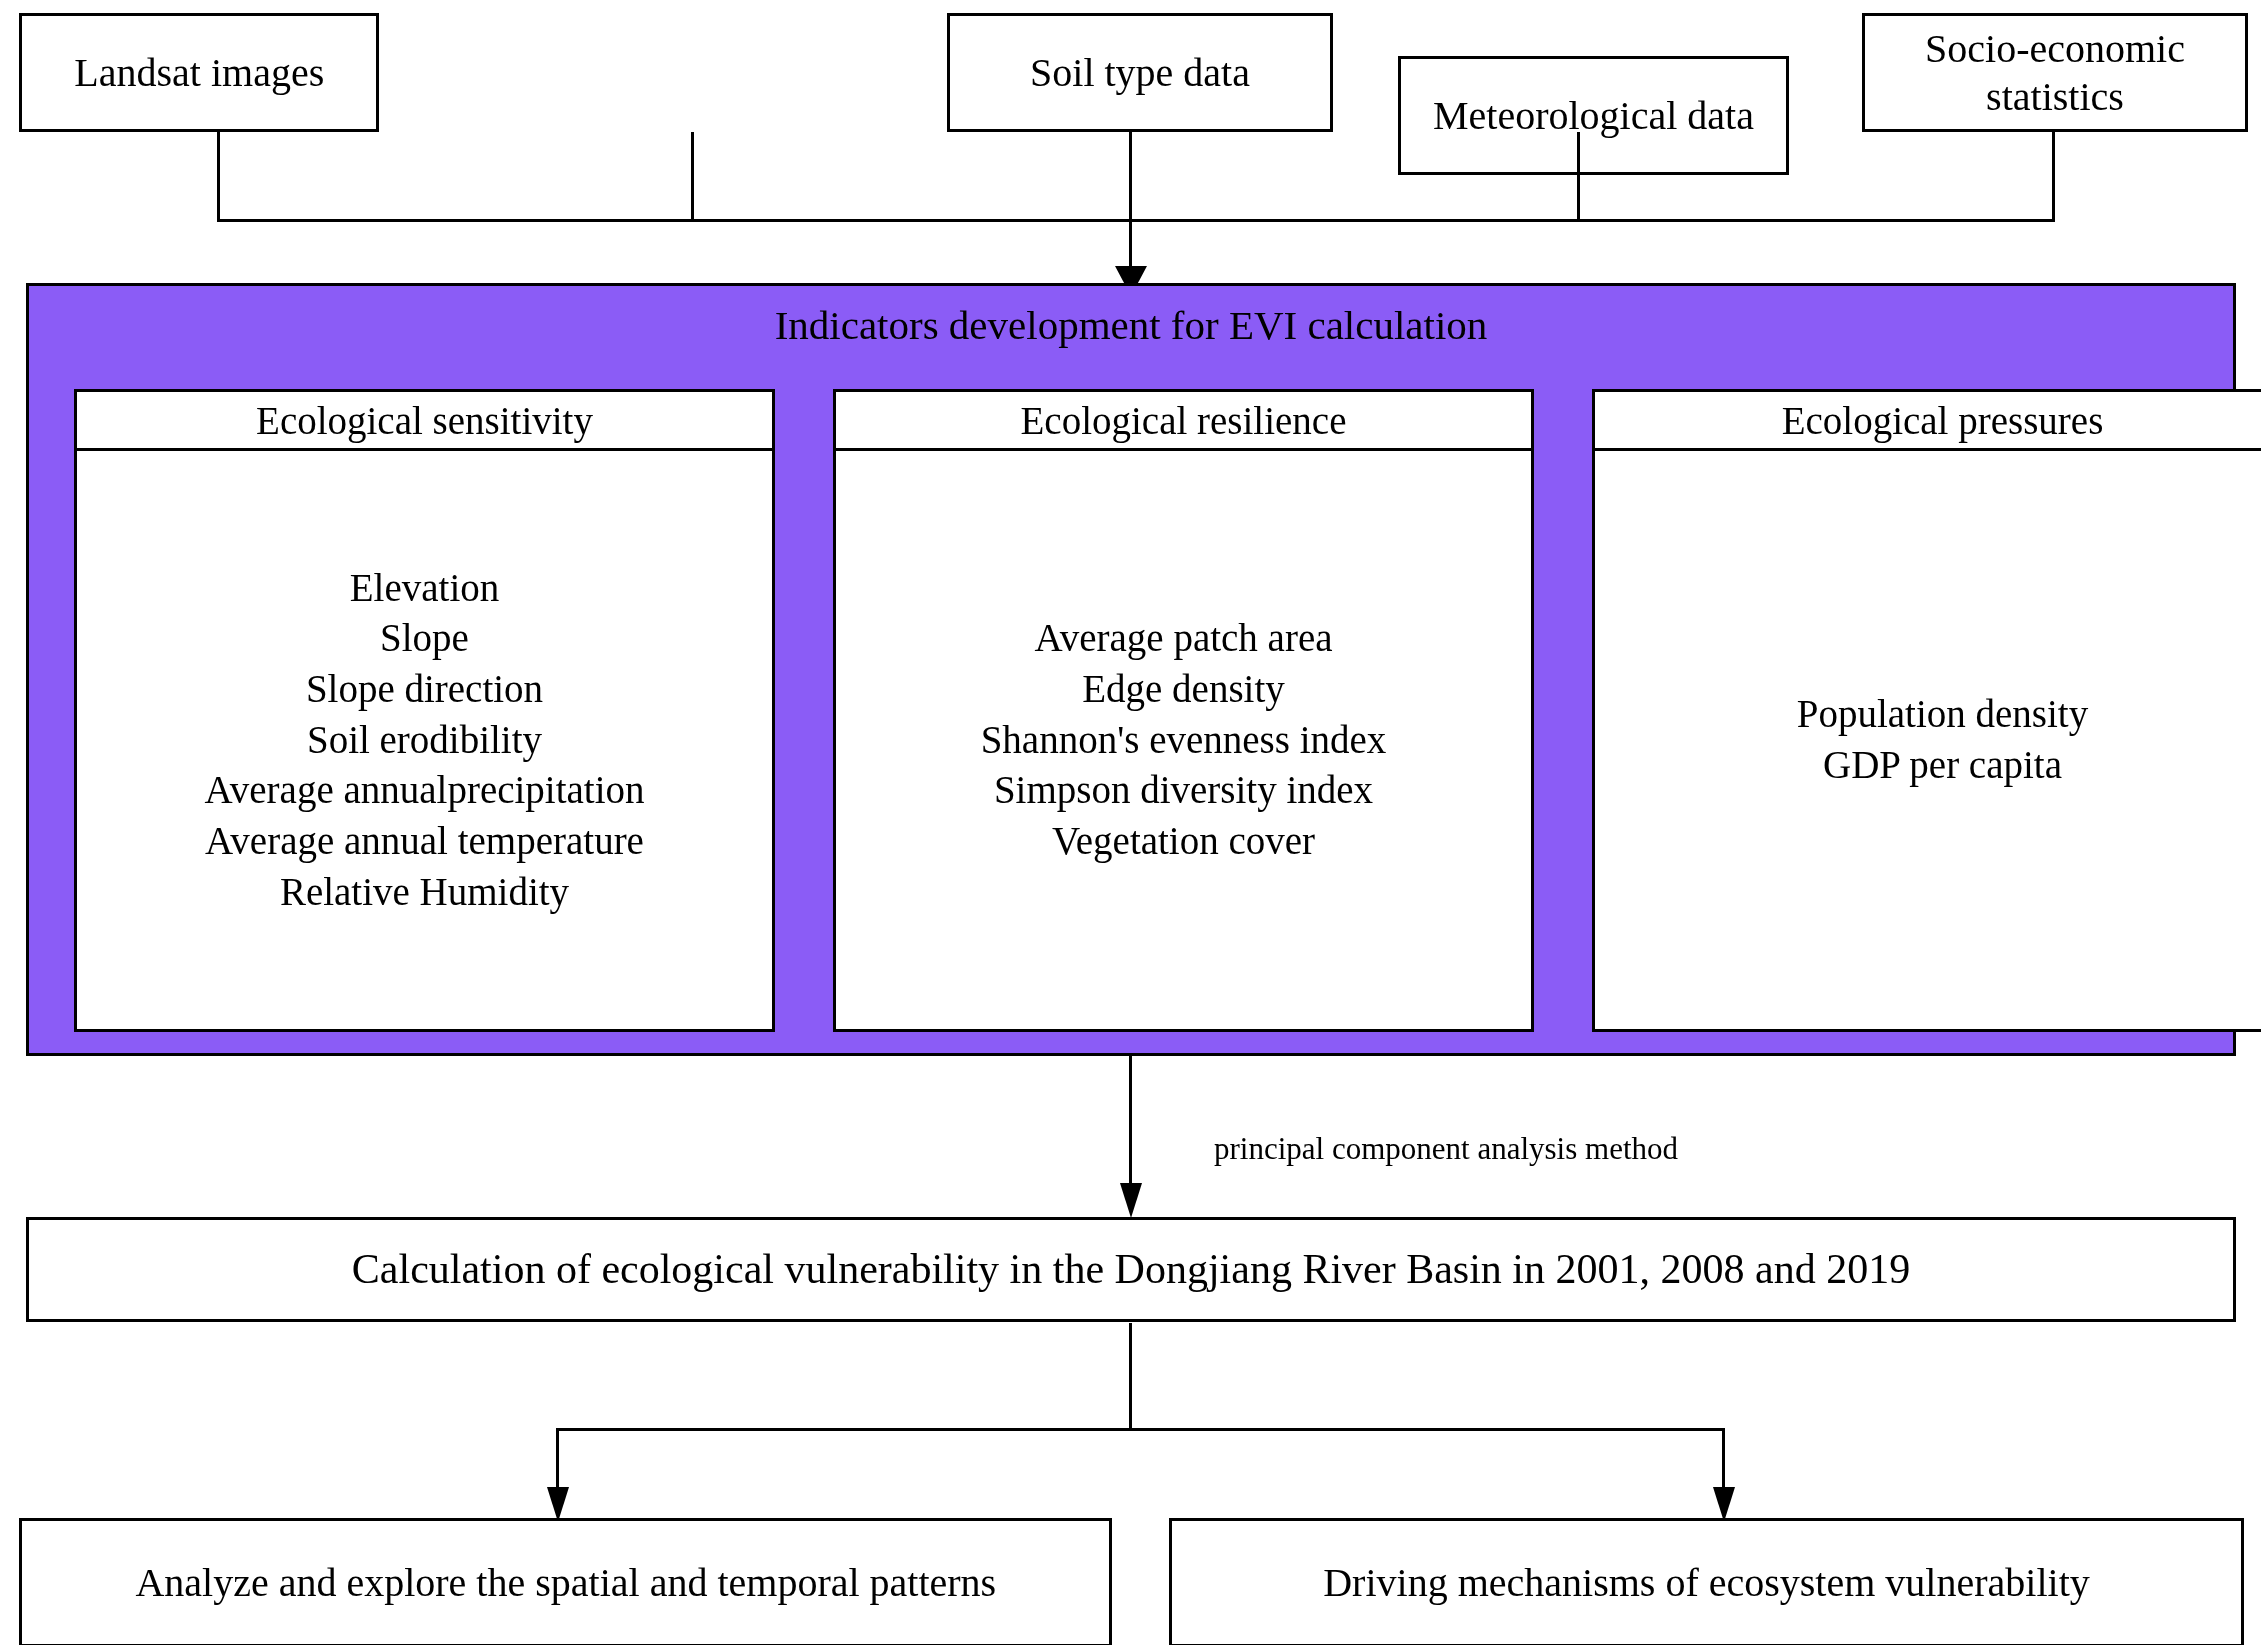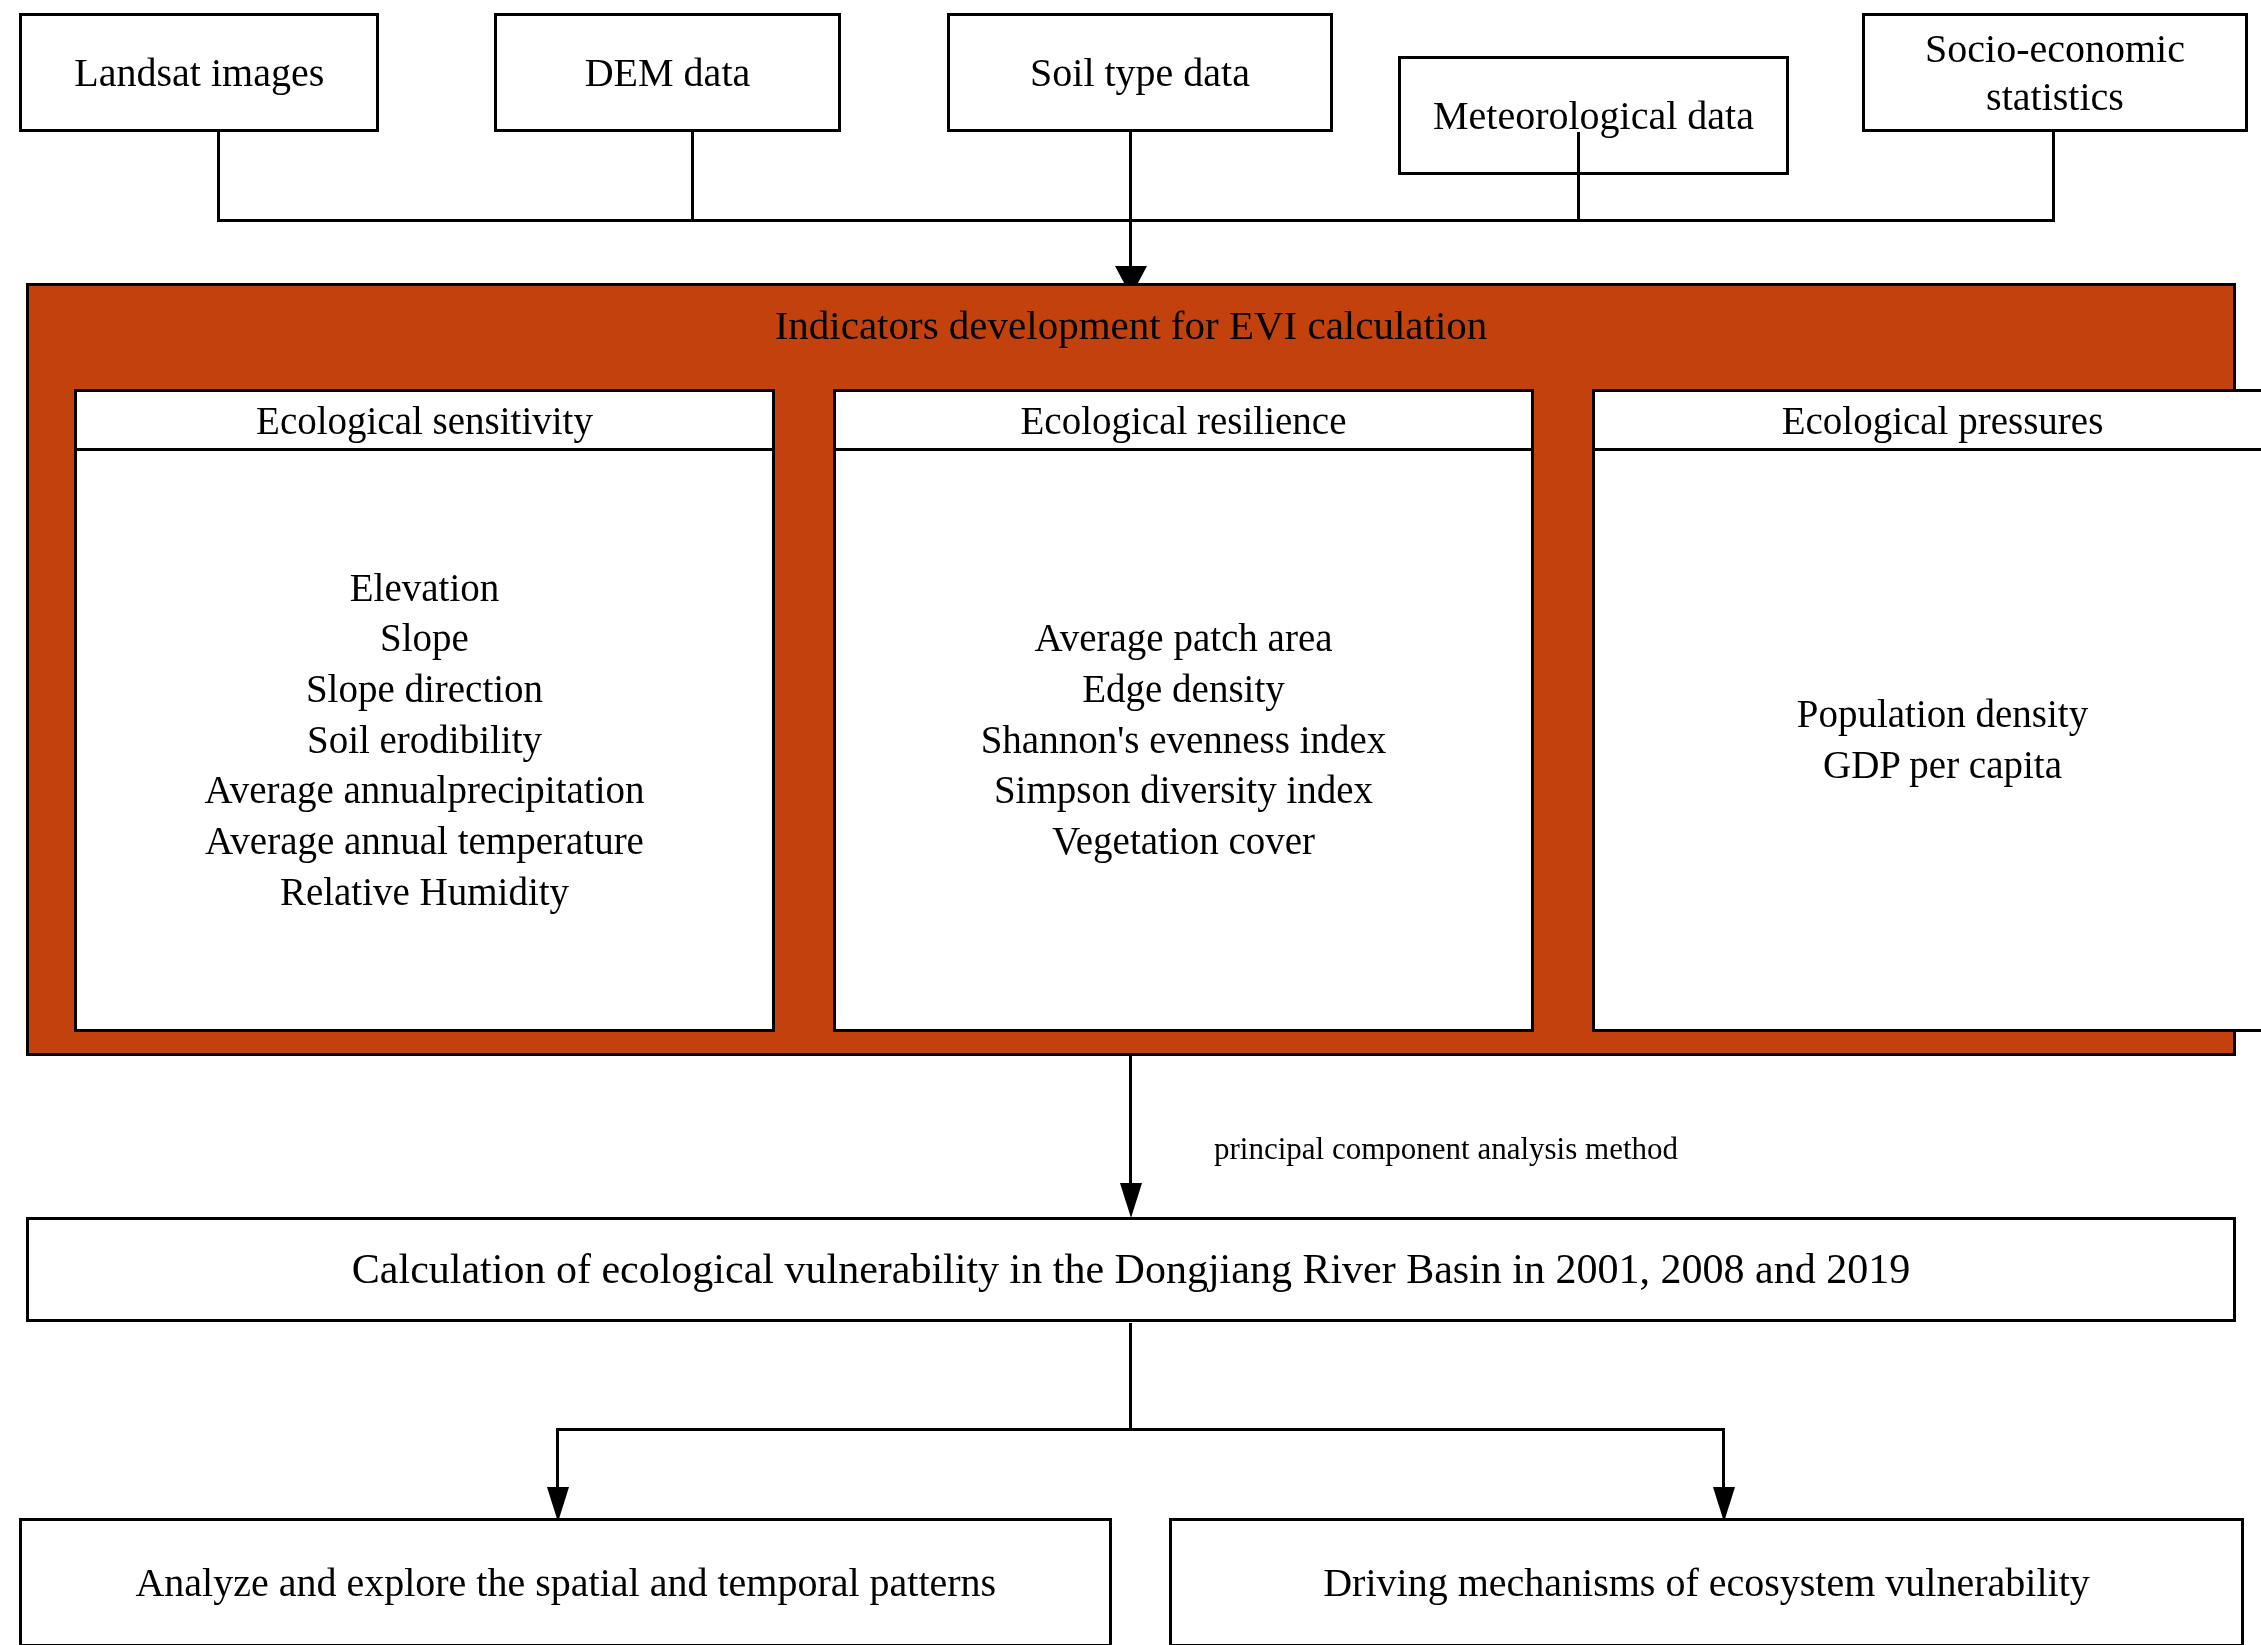--- a/index.html
+++ b/index.html
@@ -34,21 +34,21 @@
     box-sizing: border-box;
   }
   
   .src { font-size: 40px; }
 
   
   #indicators-container {
     position: absolute;
     box-sizing: border-box;
     border: 3.9px solid #000000;
-    background: #c2410c;
+    background: #8b5cf6;
   }
   #indicators-title {
     position: absolute;
     left: 0;
     right: 0;
     top: 16.7px;
     text-align: center;
     font-size: 41px;
     line-height: 1.1;
   }
@@ -126,23 +126,20 @@
 </style>
 </head>
 <body>
 
 <div id="canvas">
 
   <div class="box src" style="left:19.3px; top:13px; width:360px; height:119px;">
     <span class="box-label">Landsat images</span>
   </div>
 
-  <div class="box src" style="left:494px; top:13px; width:347px; height:119px;">
-    <span class="box-label">DEM data</span>
-  </div>
 
   <div class="box src" style="left:947px; top:13px; width:386px; height:119px;">
     <span class="box-label">Soil type data</span>
   </div>
 
   <div class="box src" style="left:1398px; top:13px; width:391px; height:119px;margin-top:43px;">
     <span class="box-label">Meteorological data</span>
   </div>
 
   <div class="box src" style="left:1862px; top:13px; width:386px; height:119px;">

